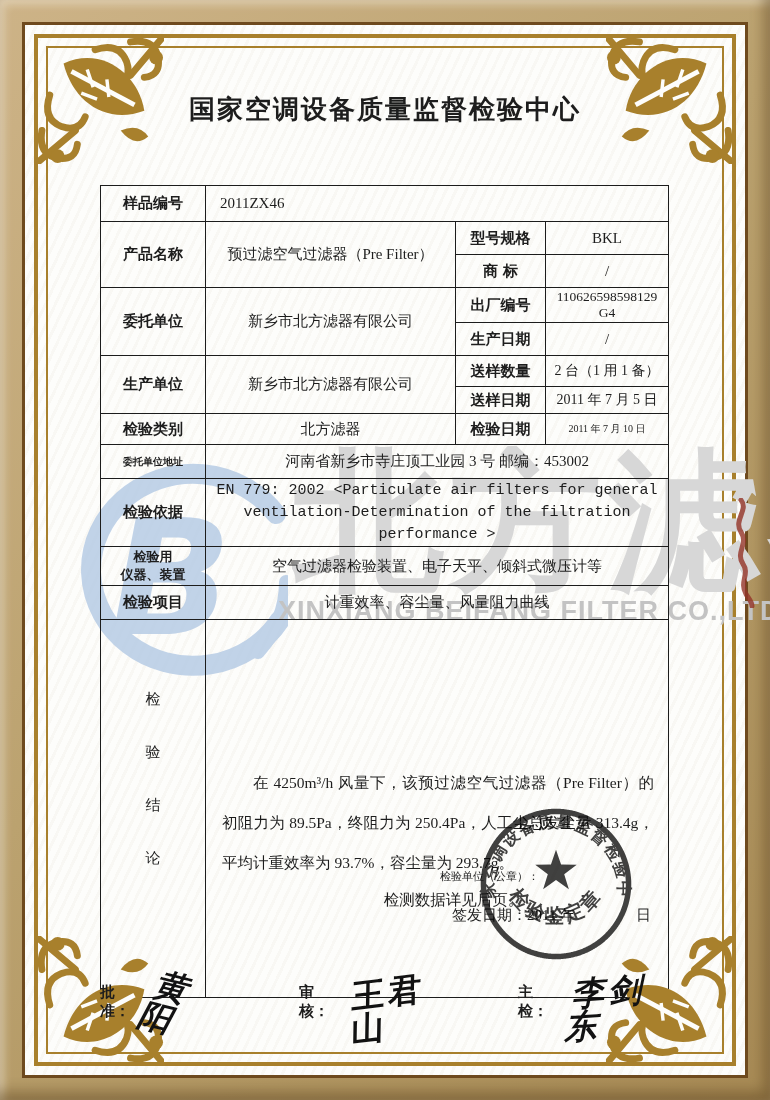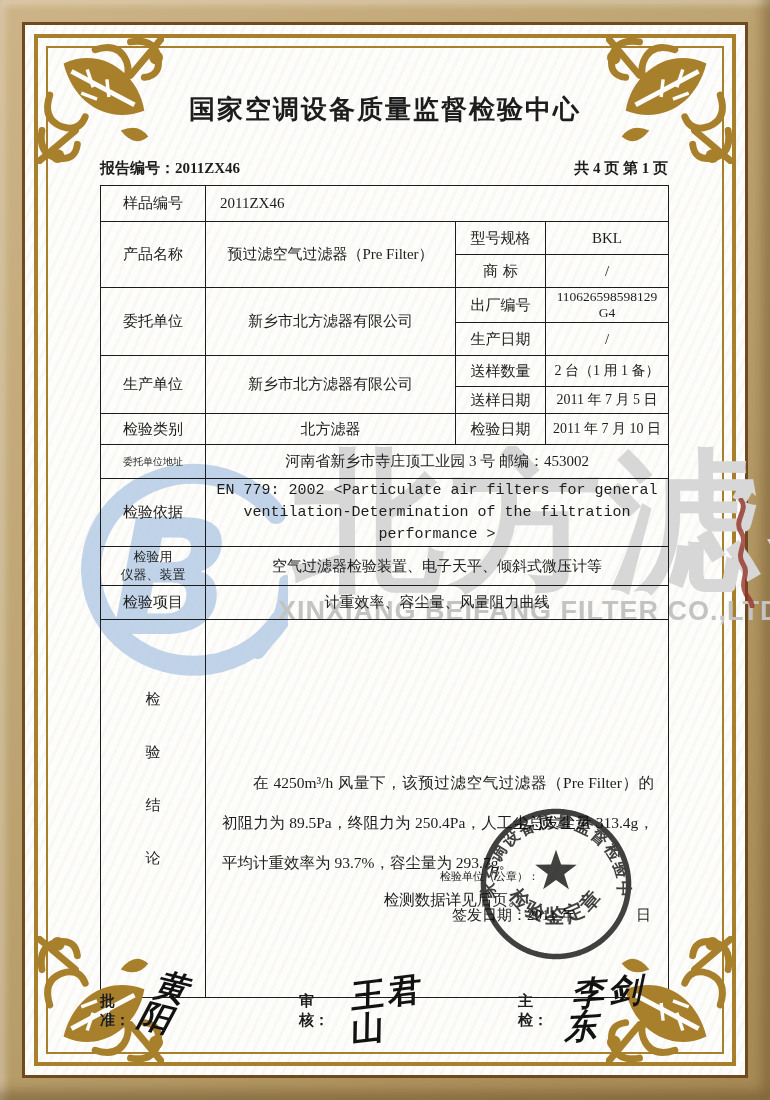--- a/index.html
+++ b/index.html
@@ -34,38 +34,38 @@
     font-family:"DejaVu Sans",sans-serif;font-weight:bold;font-size:26px;letter-spacing:2px;}
   .report-title{position:absolute;top:128px;left:0;width:770px;text-align:center;z-index:2;
     font-family:"DejaVu Sans",sans-serif;font-weight:bold;font-size:31px;letter-spacing:16px;}
   .meta-row{position:absolute;top:159px;left:100px;width:568px;z-index:2;
     display:flex;justify-content:space-between;font-size:15px;font-weight:bold;}
 
   table.report{position:absolute;top:185px;left:100px;z-index:2;border-collapse:collapse;
     table-layout:fixed;width:568px;background:transparent;}
   table.report td{border:1.6px solid #1c1c1c;text-align:center;vertical-align:middle;
     font-size:15px;padding:1px 4px;background:transparent;}
-  td.lbl{font-family:"DejaVu Sans",sans-serif;font-weight:400;}
+  td.lbl{font-family:"DejaVu Sans",sans-serif;font-weight:700;}
   .pre{white-space:pre-line;margin-top:35px;}
   .en-basis{font-size:14.5px;line-height:1.45;font-family:Liberation Mono, monospace;}
   .concl-label{display:flex;flex-direction:column;align-items:center;justify-content:center;
     gap:34px;height:100%;padding-bottom:60px;box-sizing:border-box;
     font-family:"DejaVu Sans",sans-serif;}
   td.concl-cell{vertical-align:top;text-align:left;position:relative;}
   .concl-par{margin:56px 10px 0 12px;text-indent:2em;font-size:15.5px;line-height:2.6;text-align:justify;}
   .concl-note{margin:6px 10px 0 12px;text-indent:2em;font-size:15.5px;}
 
   .seal-line{position:absolute;left:440px;top:869px;z-index:2;font-size:11px;}
   .signdate-prefix{position:absolute;left:452px;top:906px;z-index:2;font-size:15px;}
   .signdate-suffix{position:absolute;left:636px;top:906px;z-index:2;font-size:15px;}
 
   .stamp{position:absolute;left:478px;top:806px;z-index:4;mix-blend-mode:multiply;opacity:.88;}
 
   .sign-row{position:absolute;top:975px;left:100px;width:575px;z-index:3;display:flex;align-items:flex-start;}
-  .sig-label{font-size:15px;font-weight:bold;font-family:Liberation Sans, sans-serif;padding-top:8px;margin-top:9px;}
+  .sig-label{font-size:15px;font-weight:bold;font-family:Liberation Sans, sans-serif;padding-top:8px;}
   .sig-name{font-size:33px;font-weight:bold;display:inline-block;
     transform:rotate(-7deg) skewX(-8deg);letter-spacing:4px;color:#121212;line-height:1;}
   .sig1{margin-left:6px;transform:rotate(14deg) skewX(-14deg);}
   .sig2{margin-left:10px;}
   .sig3{margin-left:10px;transform:rotate(-4deg) skewX(-16deg);}
   .gap1{width:86px;} .gap2{width:66px;}
 
   .red-mark{position:absolute;left:729px;top:498px;z-index:2;opacity:.8;}
 </style>
 </head>
@@ -151,24 +151,20 @@
     <text x="62" y="172" font-family="DejaVu Sans, sans-serif" font-style="italic" font-weight="bold" font-size="160" fill="#b3c9e4">B</text>
   </svg>
   <div class="wm-cn">北方滤器</div>
   <div class="wm-en">XINXIANG BEIFANG FILTER CO.,LTD.</div>
 
   <svg class="red-mark" width="26" height="110" viewBox="0 0 26 110">
     <path d="M12,2 c8,10 -8,20 0,32 c8,12 -6,20 2,32 c7,10 -4,18 3,30 c3,5 6,8 6,12" stroke="#943428" stroke-width="5" fill="none" stroke-linecap="round"></path>
   </svg>
 
   <div class="org-title">国家空调设备质量监督检验中心</div>
-  <div class="meta-row">
-    <span>报告编号：2011ZX46</span>
-    <span>共 4 页 第 1 页</span>
-  </div>
 
   <table class="report">
     <colgroup>
         <col style="width:105px">
         <col style="width:250px">
         <col style="width:90px">
         <col style="width:123px">
       </colgroup>
     <tbody>
         <tr style="height:36px">
@@ -202,21 +198,21 @@
       <td style="font-size:14px">2 台（1 用 1 备）</td>
     </tr>
     <tr style="height:27px">
       <td class="lbl">送样日期</td>
       <td style="font-size:14px">2011 年 7 月 5 日</td>
     </tr>
     <tr style="height:31px">
       <td class="lbl">检验类别</td>
       <td>北方滤器</td>
       <td class="lbl">检验日期</td>
-      <td style="font-size:14px">2011 年 7 月 10 日</td>
+      <td style="font-size:10px">2011 年 7 月 10 日</td>
     </tr>
     <tr style="height:34px">
       <td class="lbl" style="font-size:10px">委托单位地址</td>
       <td colspan="3">河南省新乡市寺庄顶工业园 3 号 邮编：453002</td>
     </tr>
     <tr style="height:48px">
       <td class="lbl">检验依据</td>
       <td colspan="3" class="en-basis">EN 779: 2002 &lt;Particulate air filters for general ventilation-Determination of the filtration performance &gt;</td>
     </tr>
     <tr style="height:34px">

